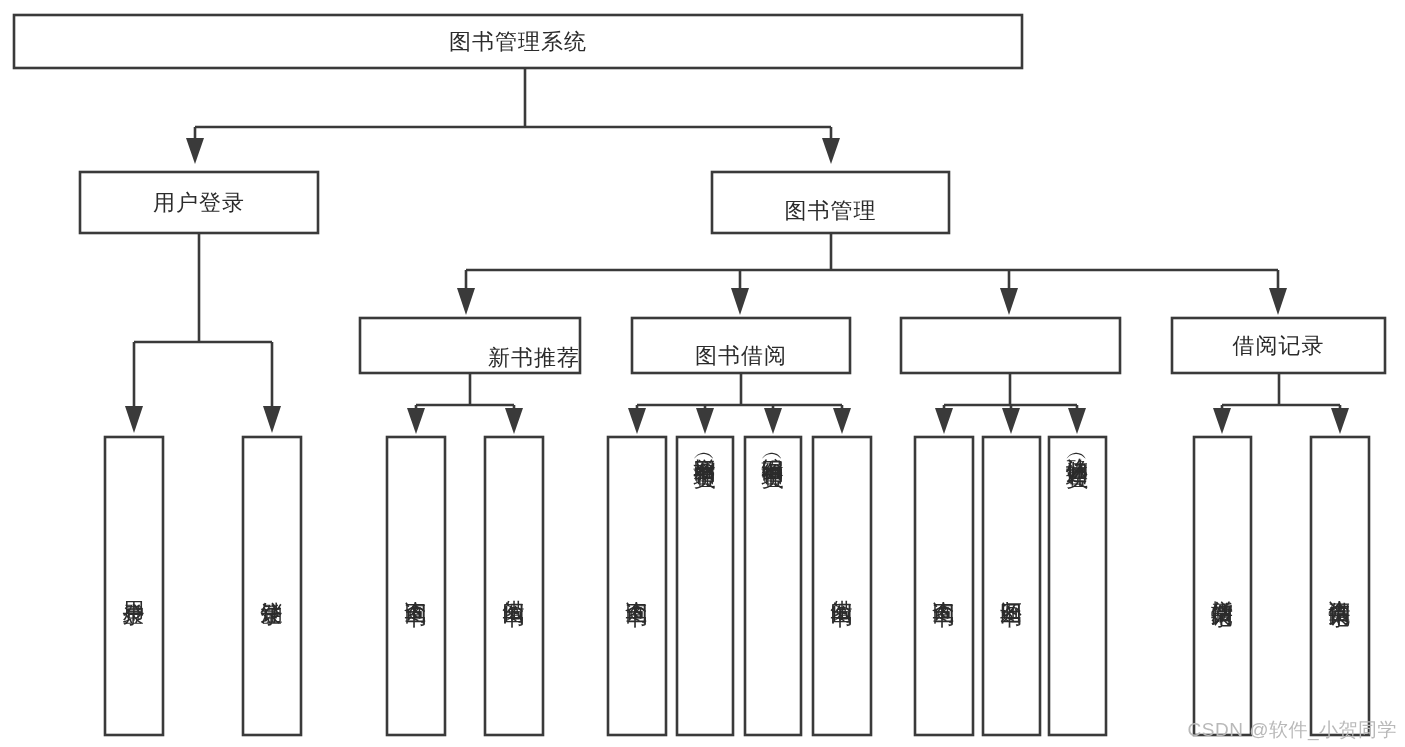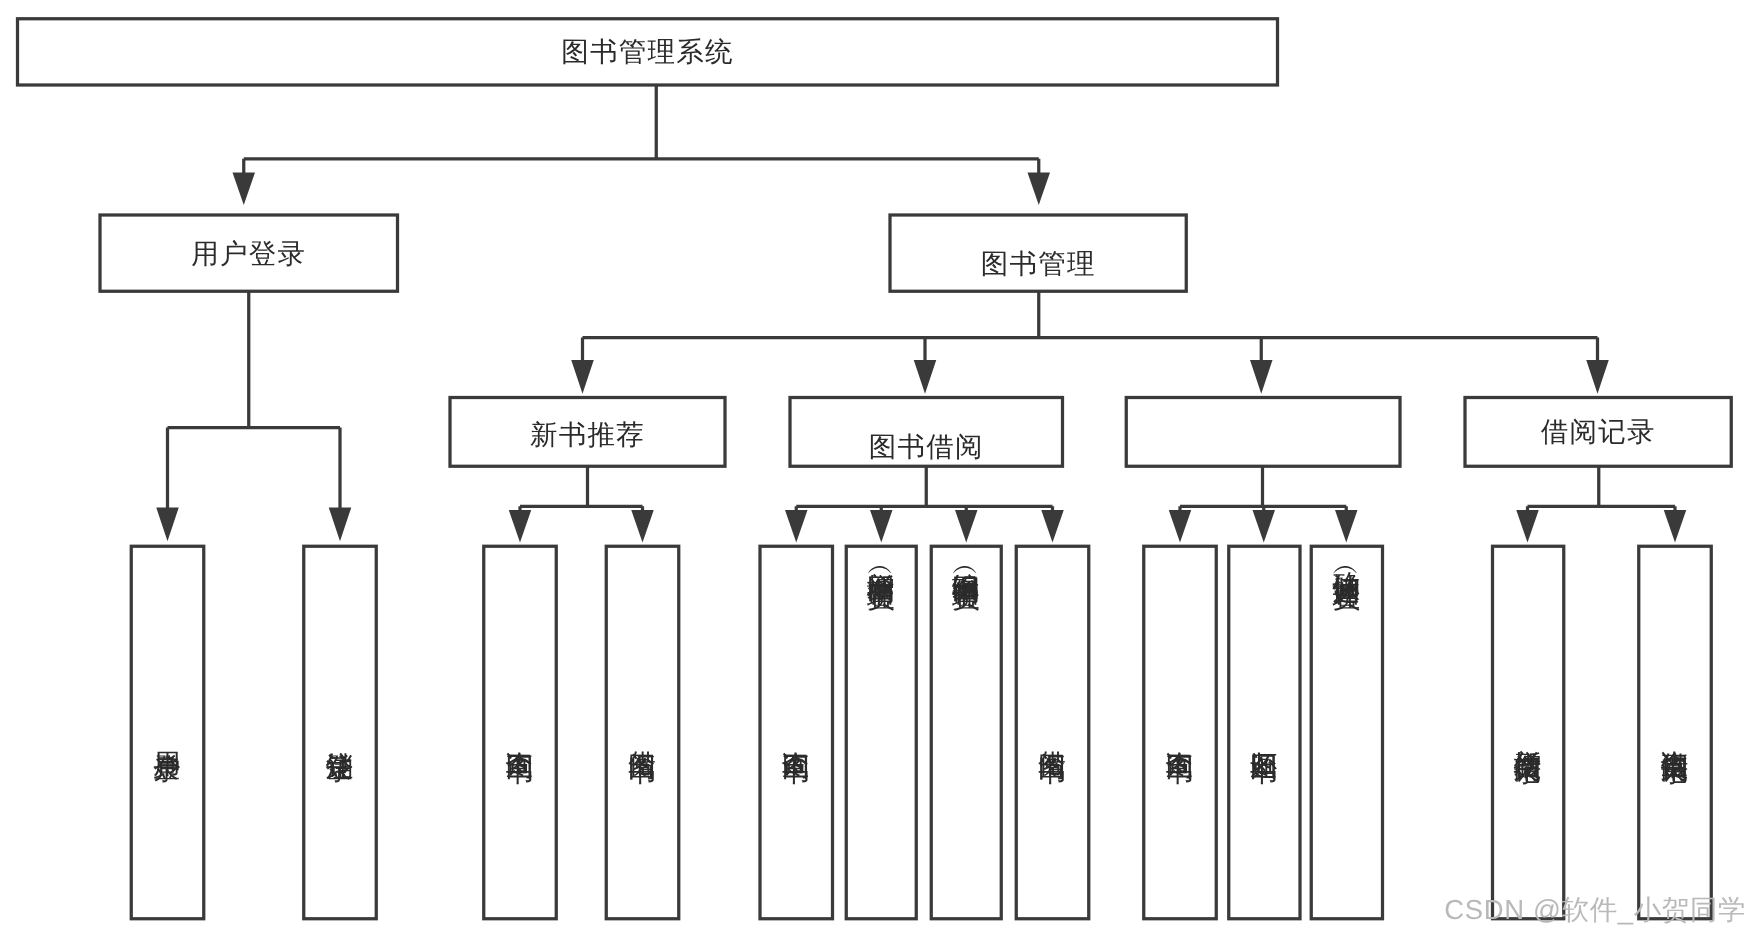--- a/index.html
+++ b/index.html
@@ -37,21 +37,21 @@
   }
   .arrow-head {
     fill: #3a3a3a;
     stroke: none;
   }
   .watermark-text {
     position: absolute;
     right: 8px;
     bottom: 4px;
     font-family: "Liberation Sans", "DejaVu Sans", sans-serif;
-    font-size: 22px;
+    font-size: 19px;
     color: #b9b9b9;
     white-space: nowrap;
     user-select: none;
     letter-spacing: 0.5px;
   }
   .vlabel-wrap {
     position: absolute;
     display: flex;
     align-items: center;
     justify-content: center;
@@ -182,25 +182,25 @@
   </div>
 
   <div class="hlabel-wrap" style="left:80px; top:172px; width:238px; height:61px;">
     <span class="hlabel-inner">用户登录</span>
   </div>
 
   <div class="hlabel-wrap" style="left:712px; top:180px; width:237px; height:61px;">
     <span class="hlabel-inner">图书管理</span>
   </div>
 
-  <div class="hlabel-wrap" style="left:360px; top:320px; width:220px; height:55px;">
+  <div class="hlabel-wrap" style="left:360px; top:330px; width:220px; height:55px;justify-content:flex-end;">
     <span class="hlabel-inner">新书推荐</span>
   </div>
 
-  <div class="hlabel-wrap" style="left:632px; top:318px; width:218px; height:55px;align-items:flex-end;">
+  <div class="hlabel-wrap" style="left:632px; top:328px; width:218px; height:55px;">
     <span class="hlabel-inner">图书借阅</span>
   </div>
 
 
   <div class="hlabel-wrap" style="left:1172px; top:318px; width:213px; height:55px;border-radius:15px;">
     <span class="hlabel-inner">借阅记录</span>
   </div>
 
   <div class="vlabel-wrap" style="left:105px; top:437px; width:58px; height:298px;">
     <span class="vlabel-inner">用户登录</span>

